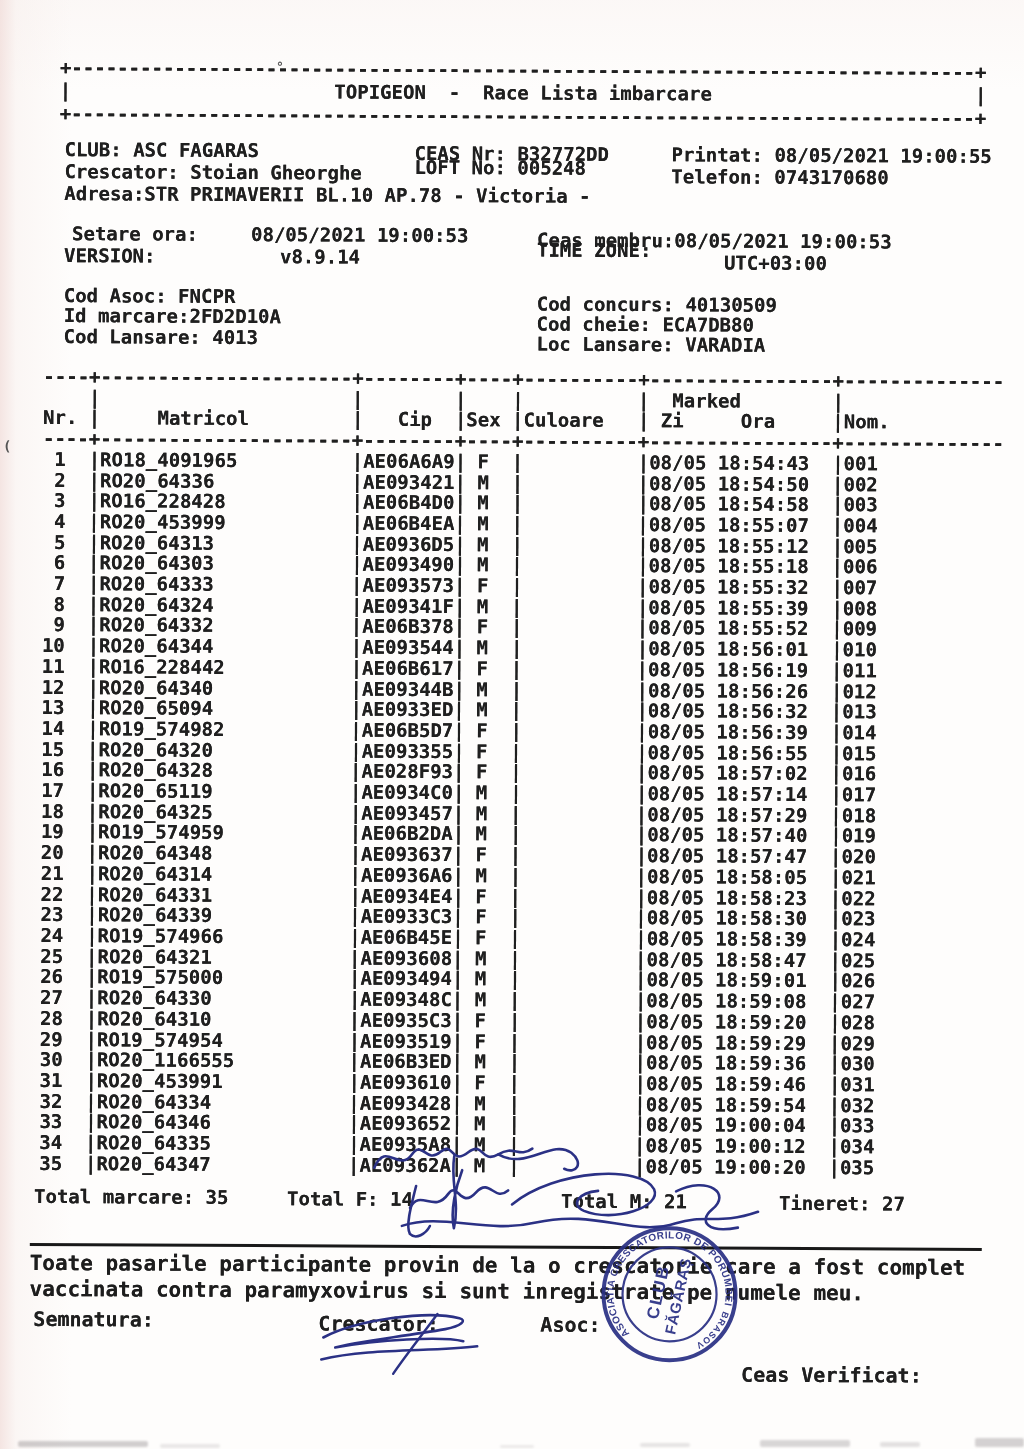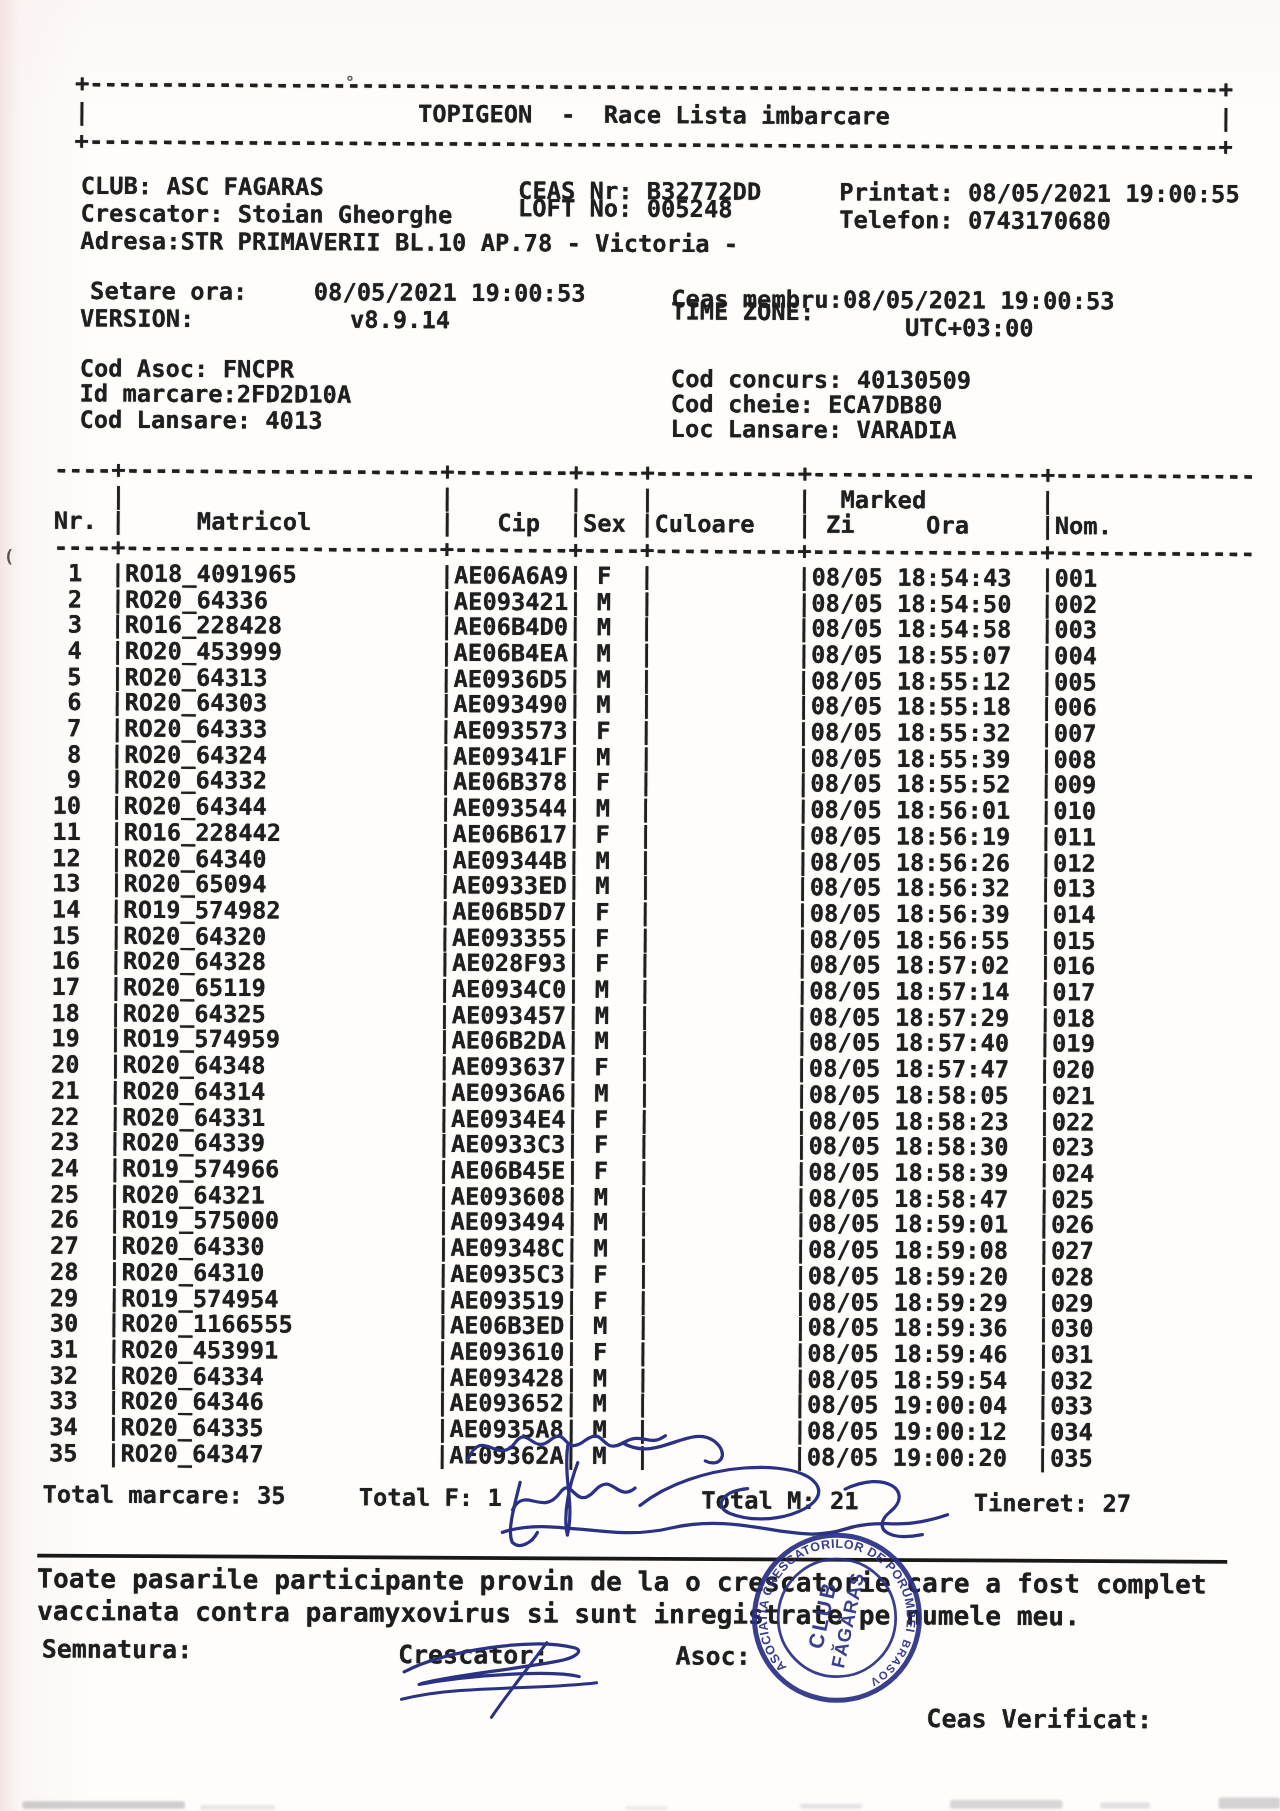--- a/index.html
+++ b/index.html
@@ -106,21 +106,21 @@
 28  |RO20_64310            |AE0935C3| F  |          |08/05 18:59:20  |028
 29  |RO19_574954           |AE093519| F  |          |08/05 18:59:29  |029
 30  |RO20_1166555          |AE06B3ED| M  |          |08/05 18:59:36  |030
 31  |RO20_453991           |AE093610| F  |          |08/05 18:59:46  |031
 32  |RO20_64334            |AE093428| M  |          |08/05 18:59:54  |032
 33  |RO20_64346            |AE093652| M  |          |08/05 19:00:04  |033
 34  |RO20_64335            |AE0935A8| M  |          |08/05 19:00:12  |034
 35  |RO20_64347            |AE09362A| M  |          |08/05 19:00:20  |035</pre>
 
     <span class="run" style="left:40px;top:1185px;">Total marcare: 35</span>
-    <span class="run" style="left:293px;top:1186px;">Total F: 1</span>
+    <span class="run" style="left:293px;top:1186px;">Total F: 14</span>
     <span class="run" style="left:535px;top:1187px;margin-left:32px;">Total M: 21</span>
     <span class="run" style="left:785px;top:1188px;">Tineret: 27</span>
 
     <div id="statement">
       <div class="line">Toate pasarile participante provin de la o crescatorie care a fost complet</div>
       <div class="line">vaccinata contra paramyxovirus si sunt inregistrate pe numele meu.</div>
     </div>
 
     <span class="run fs20" style="left:40px;top:1308px;">Semnatura:</span>
     <span class="run fs20" style="left:325px;top:1311px;">Crescator:</span>

